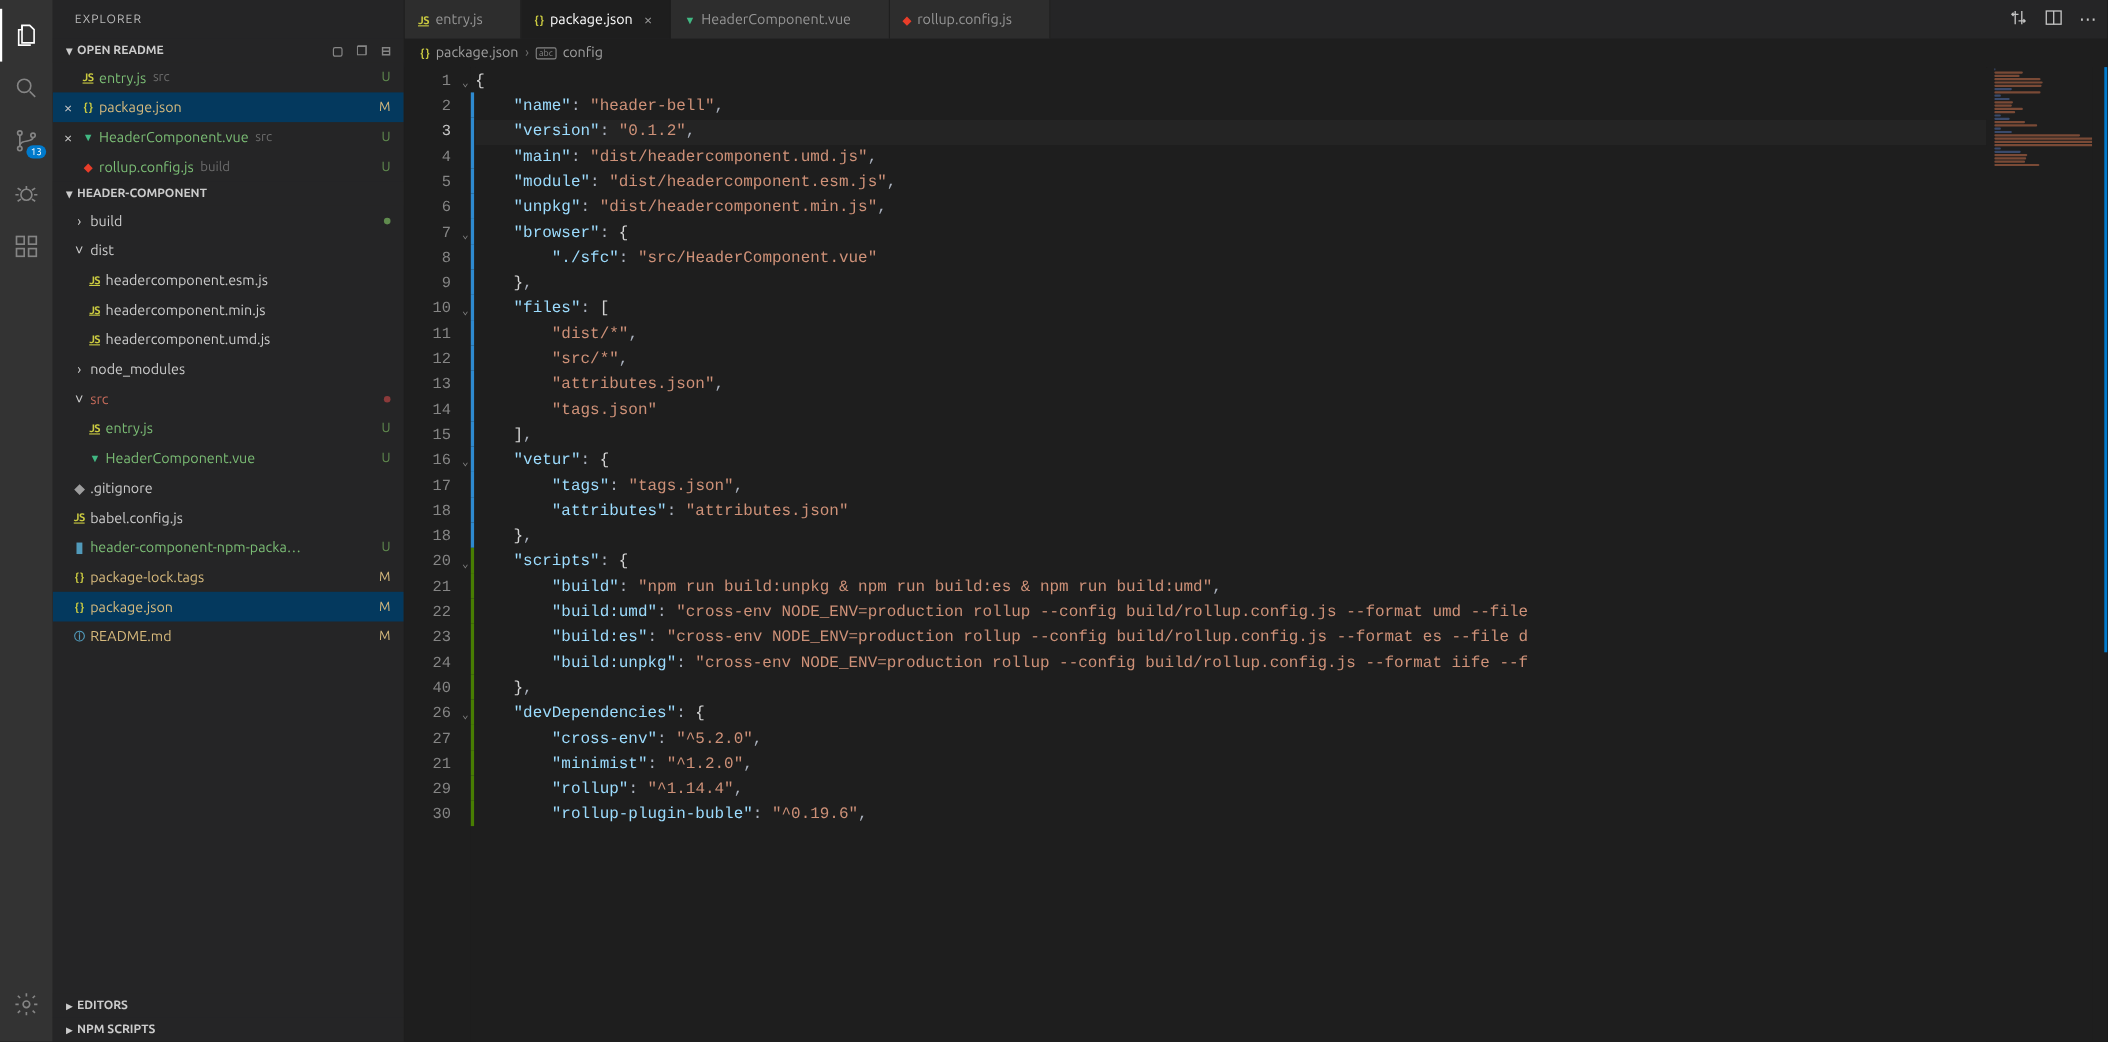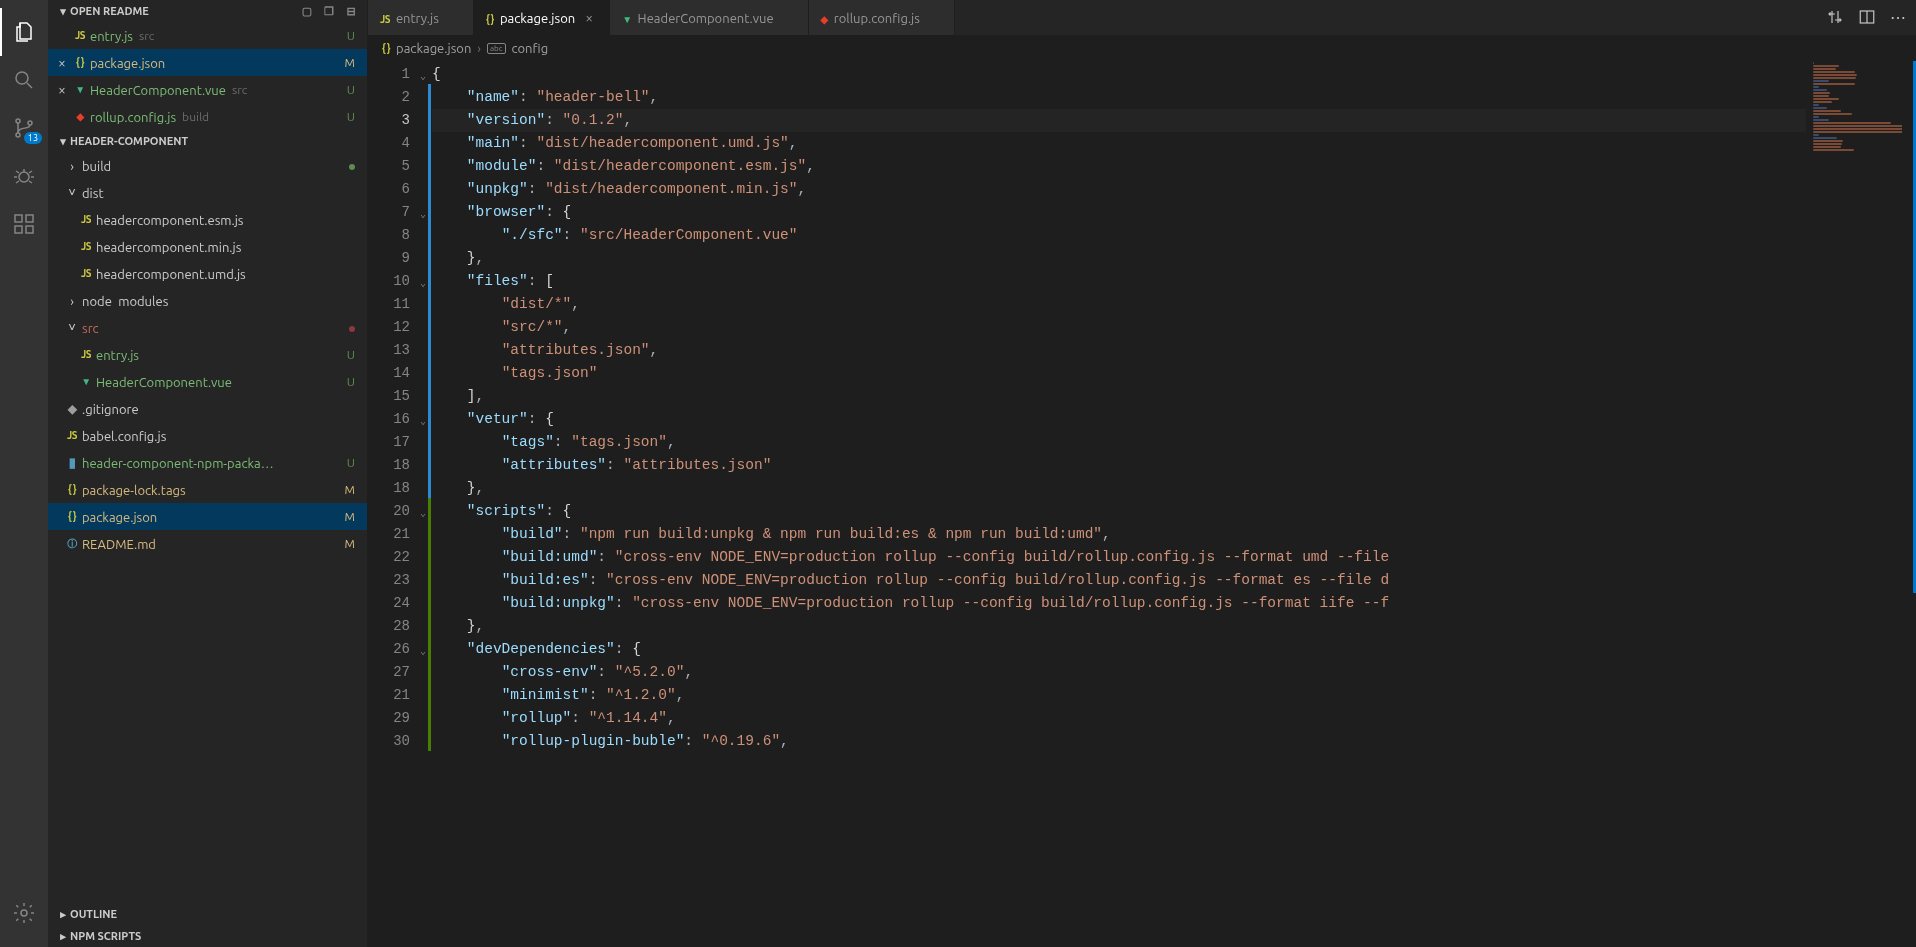--- a/index.html
+++ b/index.html
@@ -109,21 +109,21 @@
 .status-dot { width: 6px; height: 6px; border-radius: 50%; display: inline-block; }
 .status-dot.green { background: #608b4e; }
 .status-dot.maroon { background: #8b3a3a; }
 
 .file-green { color: #7bbd75; }
 .file-amber { color: #d7ba7d; }
 .file-maroon { color: #c46a5a; }
 .folder-label { color: #cccccc; }
 
 .ficon { font-weight: bold; font-size: 10px; letter-spacing: -0.5px; }
-.ficon-js { color: #cbcb41; }
+.ficon-js { color: #cbcb41; text-decoration: underline; }
 .ficon-json { color: #cbcb41; }
 .ficon-vue { color: #41b883; }
 .ficon-rollup { color: #e83d29; }
 .ficon-md { color: #519aba; font-size:13px; }
 .ficon-git { color: #9e9e9e; font-size:12px; }
 
 .section-bottom { margin-top: auto; }
 
 
 .editor-area { flex: 1; display: flex; flex-direction: column; background: #1e1e1e; min-width: 0; }
@@ -265,20 +265,21 @@
     <div class="activity-item">
       <svg class="svgico" viewBox="0 0 24 24" fill="none" stroke="currentColor" stroke-width="1.5">
           <circle cx="12" cy="12" r="3"></circle>
           <path d="M12 2v3M12 19v3M4.2 4.2l2.1 2.1M17.7 17.7l2.1 2.1M2 12h3M19 12h3M4.2 19.8l2.1-2.1M17.7 6.3l2.1-2.1"></path>
         </svg>
     </div>
     <div style="height:10px"></div>
   </div>
 
   <div class="sidebar">
+    <div class="sidebar-title">EXPLORER</div>
 
     <div class="section-header">
       <span class="chev">▾</span>
       <span>OPEN README</span>
       <span class="actions">
         <span class="ic">▢</span>
         <span class="ic">❐</span>
         <span class="ic">⊟</span>
       </span>
     </div>
@@ -413,21 +414,21 @@
             <span class="ficon" style="color:#519aba">ⓘ</span>
           </span>
           <span class="label file-amber">README.md</span>
           <span class="status status-M">M</span>
         </div>
       </div>
 
     <div class="section-bottom">
       <div class="section-header">
         <span class="chev">▸</span>
-        <span>OUTLINE</span>
+        <span>EDITORS</span>
       </div>
       <div class="section-header">
         <span class="chev">▸</span>
         <span>NPM SCRIPTS</span>
       </div>
     </div>
   </div>
 
   <div class="editor-area">
     <div class="tab-bar">
@@ -497,21 +498,21 @@
           <div class="ln">15</div>
           <div class="ln">16<span class="fold">⌄</span></div>
           <div class="ln">17</div>
           <div class="ln">18</div>
           <div class="ln">18</div>
           <div class="ln">20<span class="fold">⌄</span></div>
           <div class="ln">21</div>
           <div class="ln">22</div>
           <div class="ln">23</div>
           <div class="ln">24</div>
-          <div class="ln">28</div>
+          <div class="ln">40</div>
           <div class="ln">26<span class="fold">⌄</span></div>
           <div class="ln">27</div>
           <div class="ln">21</div>
           <div class="ln">29</div>
           <div class="ln">30</div>
         </div>
       <div class="dirty-bar" id="dirty-bar">
           <div class="seg" style="height: 23px; background: transparent;"></div>
           <div class="seg" style="height: 23px; background: rgb(46, 138, 208);"></div>
           <div class="seg" style="height: 23px; background: rgb(46, 138, 208);"></div>

